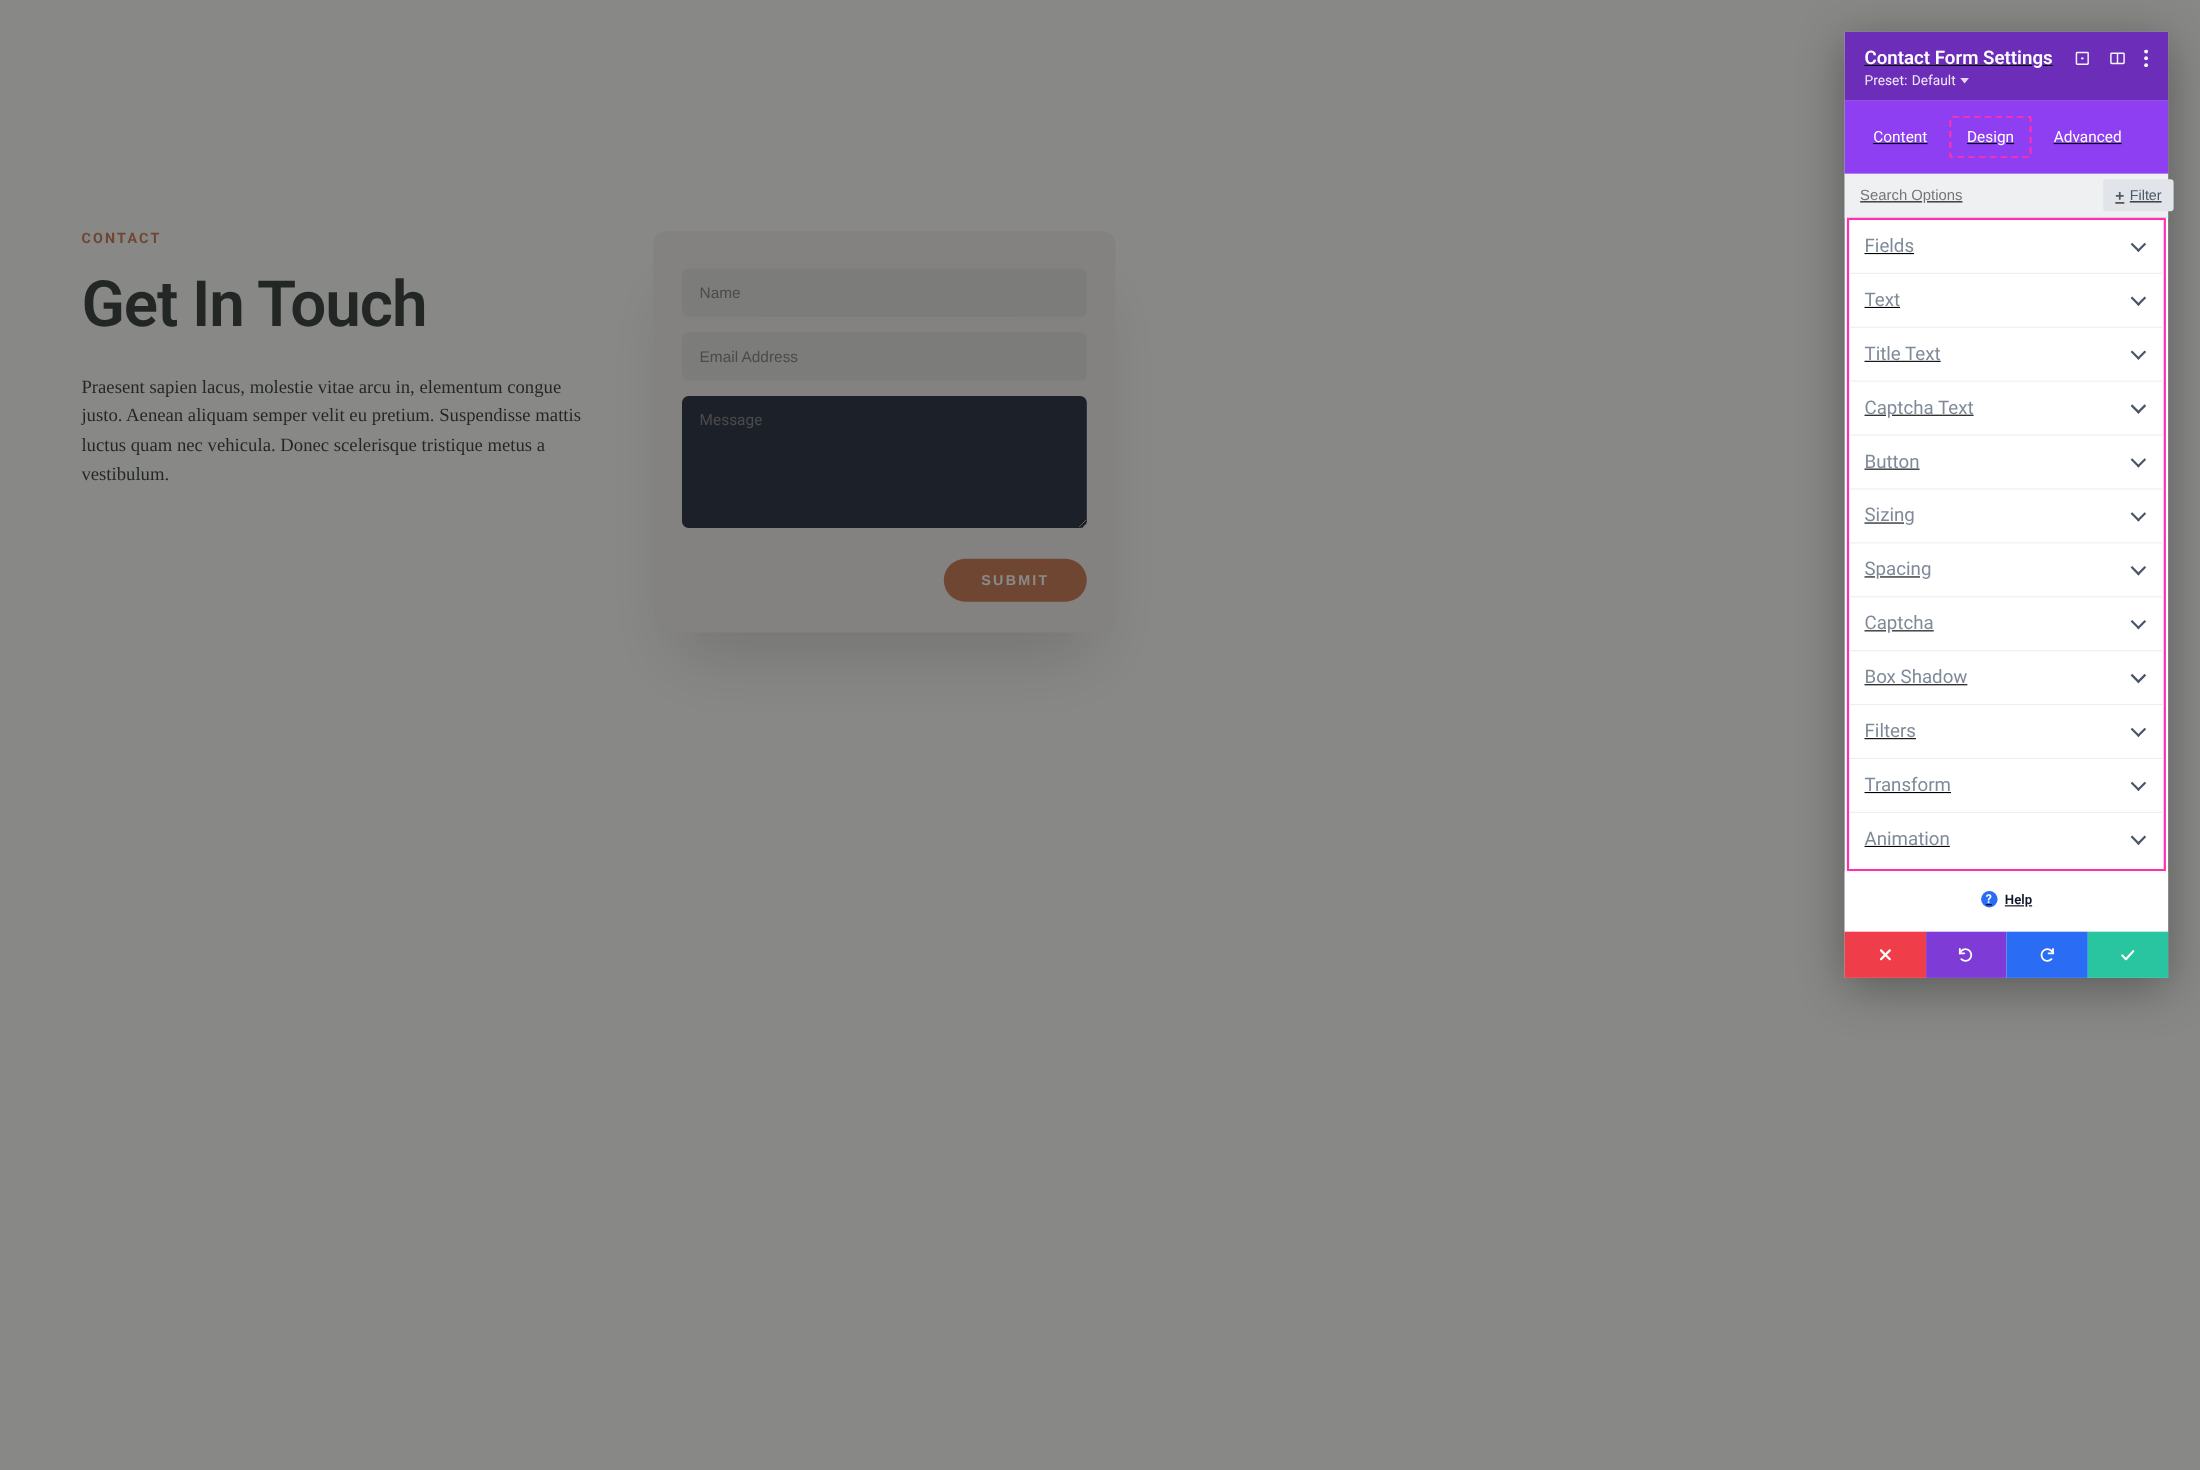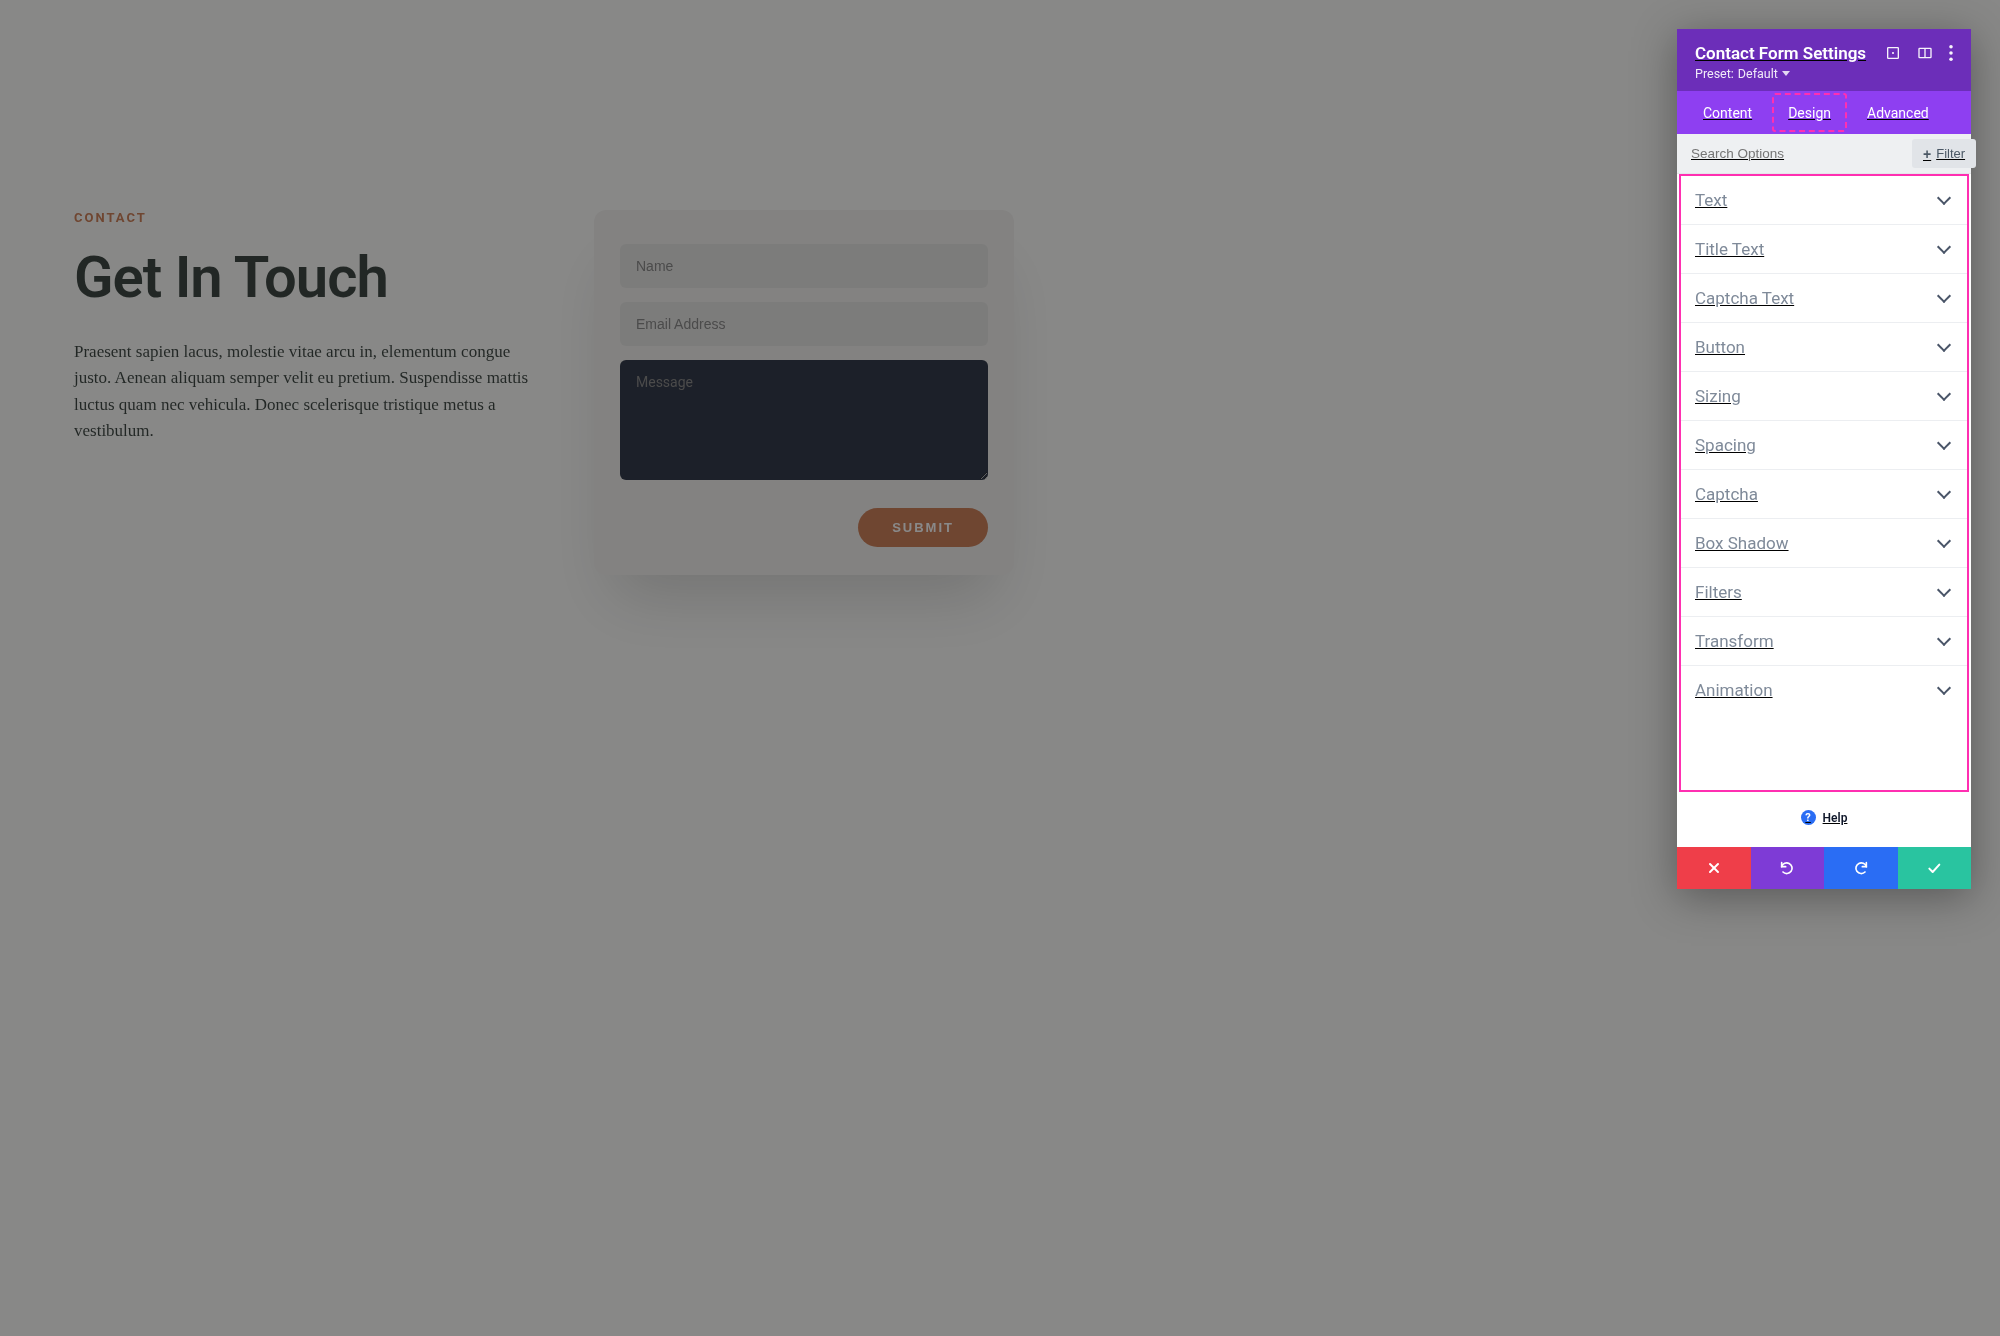--- a/index.html
+++ b/index.html
@@ -132,21 +132,21 @@
     width: 0; height: 0;
     border-left: 4px solid transparent;
     border-right: 4px solid transparent;
     border-top: 5px solid #fff;
     opacity: .9;
   }
 
   .panel-tabs {
     background: #8e3ff1;
     display: flex;
-    padding: 0 8px;
+    padding: 12px 8px;
   }
   .panel-tab {
     color: #fff;
     font-size: 14px;
     padding: 10px 14px 9px;
     cursor: pointer;
     border: 2px dashed transparent;
     border-radius: 3px;
     margin: 2px 2px;
   }
@@ -310,20 +310,24 @@
 
   <div class="panel-search">
     <input class="search-input" placeholder="Search Options" style="">
     <button class="filter-btn">
       <span class="plus">+</span>
       <span>Filter</span>
     </button>
   </div>
 
   <div class="options-wrap">
+    <div class="option-row">
+      <span class="option-label">Fields</span>
+      <span class="chev"></span>
+    </div>
     <div class="option-row">
       <span class="option-label">Text</span>
       <span class="chev"></span>
     </div>
     <div class="option-row">
       <span class="option-label">Title Text</span>
       <span class="chev"></span>
     </div>
     <div class="option-row">
       <span class="option-label">Captcha Text</span>

